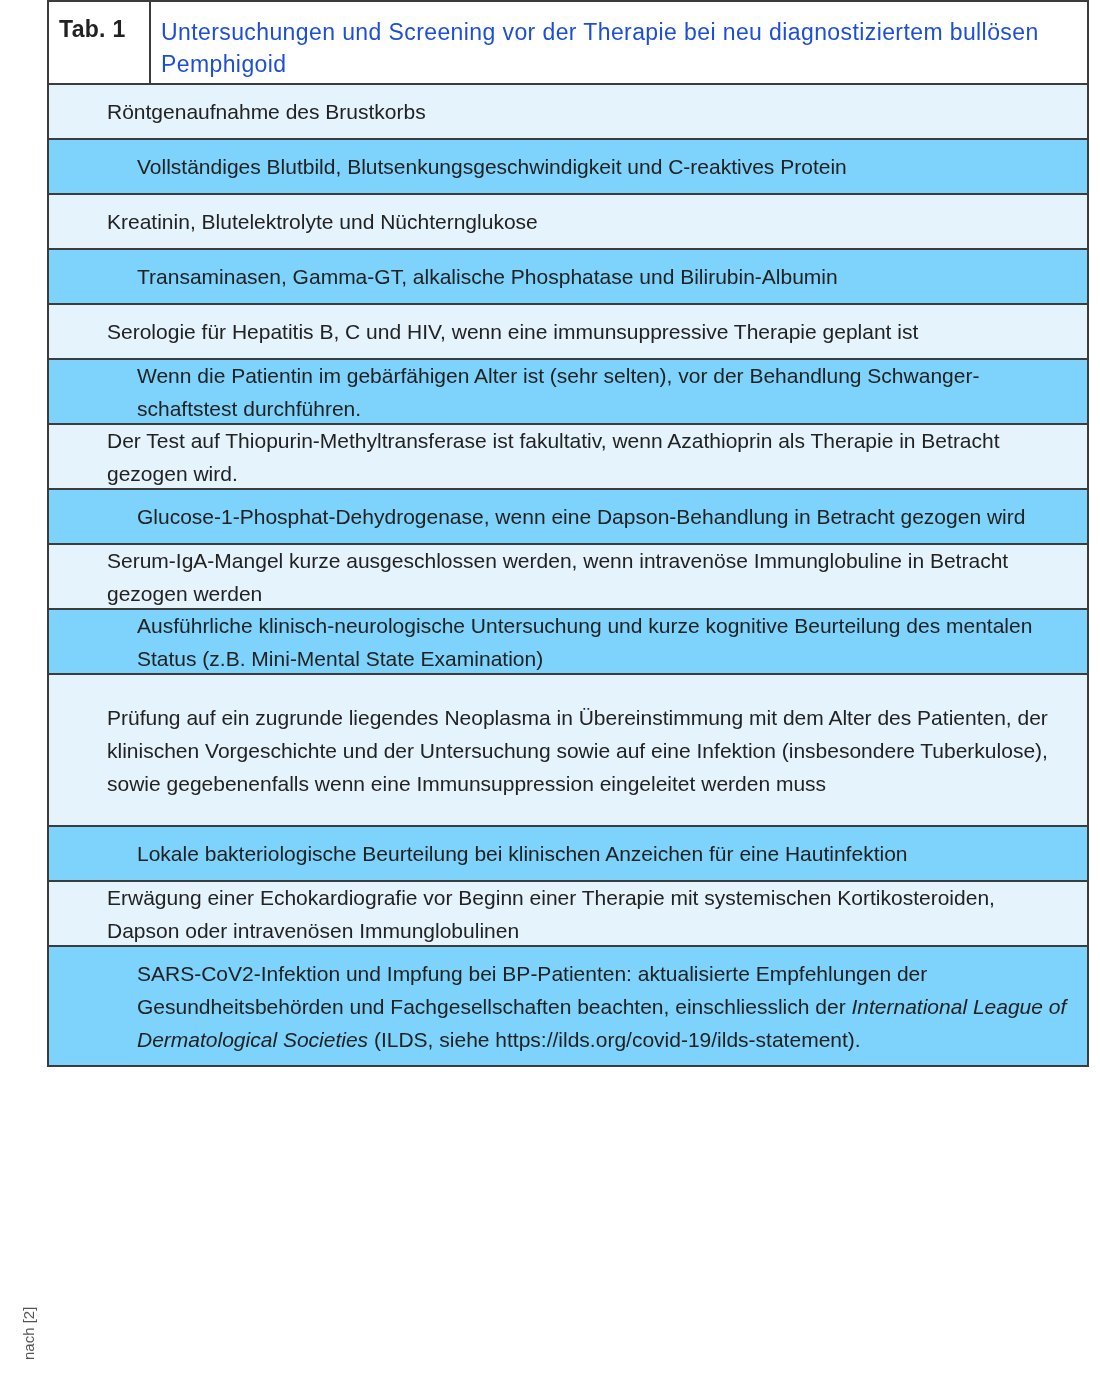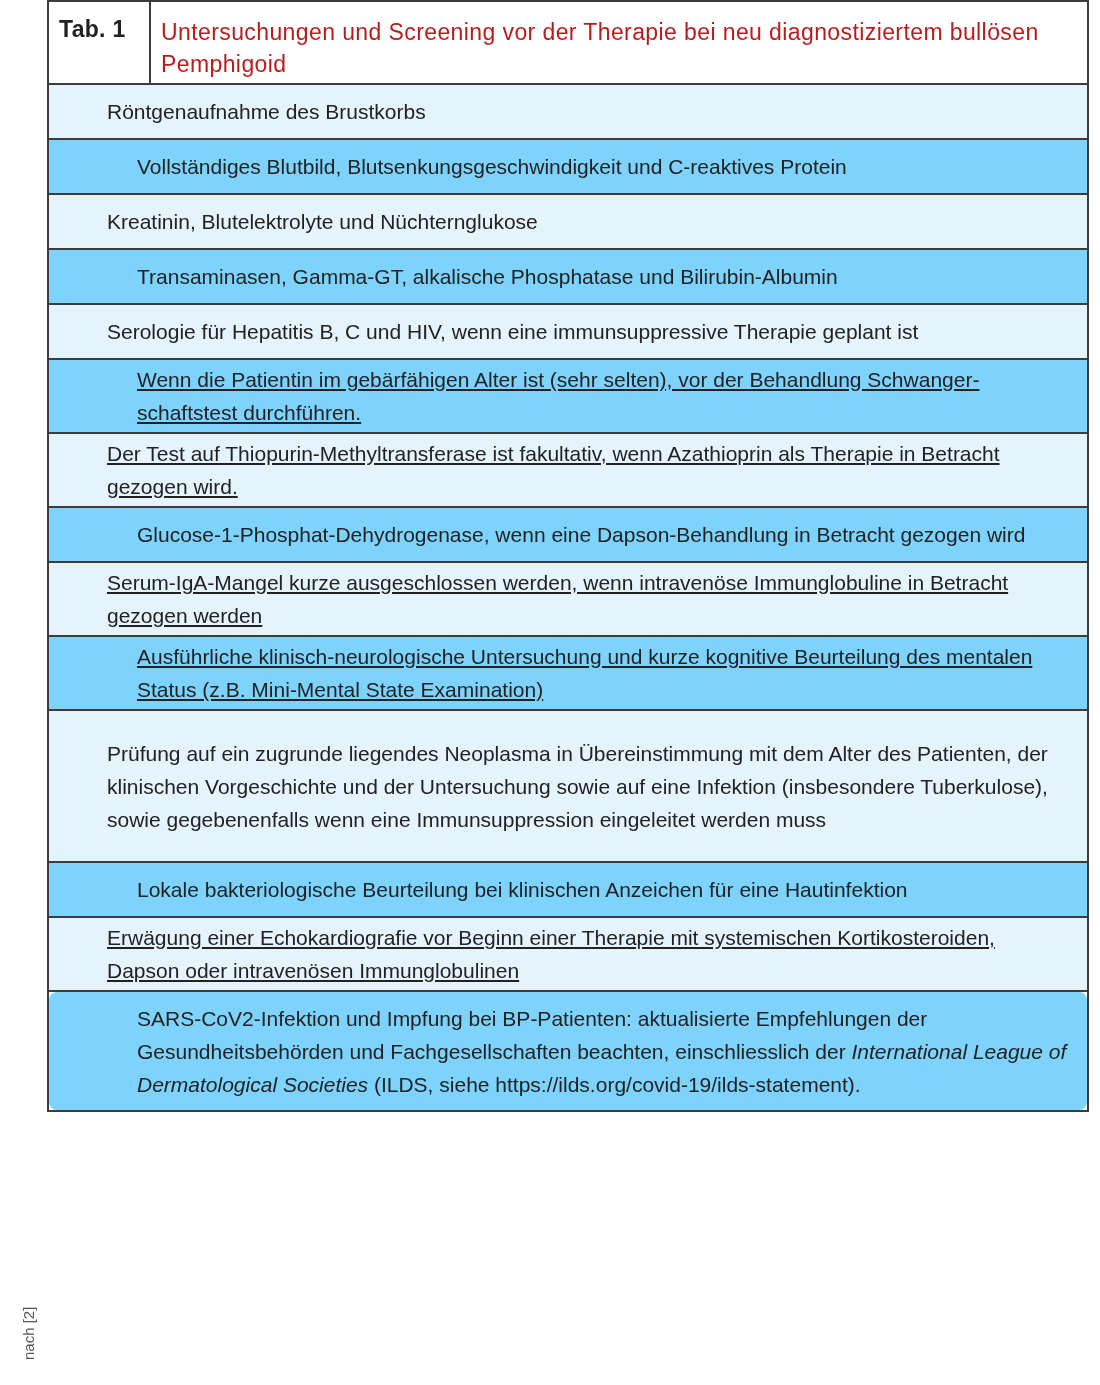--- a/index.html
+++ b/index.html
@@ -3,30 +3,30 @@
 <meta charset="utf-8">
 <style>
   html, body { margin: 0; padding: 0; background: #ffffff; }
   body { width: 1100px; height: 1385px; position: relative; overflow: hidden;
          font-family: "Liberation Sans", "DejaVu Sans", sans-serif; color: #222222; }
   .table { position: absolute; left: 47px; top: 0; width: 1042px;
            border: 2px solid #3c3c3c; box-sizing: border-box; background: #fff; }
   .head { display: flex; border-bottom: 2px solid #3c3c3c; background: #ffffff; height: 83px; box-sizing: border-box; }
   .head .tab { width: 102px; border-right: 2px solid #3c3c3c; box-sizing: border-box;
                font-weight: bold; font-size: 23px; padding: 14px 0 0 10px; color: #222; letter-spacing: 0.3px; }
-  .head .title { flex: 1; font-size: 23px; line-height: 32px; padding: 14px 10px 0 10px; color: #b91c1c; letter-spacing: 0.4px; }
+  .head .title { flex: 1; font-size: 23px; line-height: 32px; padding: 14px 10px 0 10px; color: #1d4ed8; letter-spacing: 0.4px; }
   .row { border-bottom: 2px solid #3c3c3c; box-sizing: border-box; padding: 0 18px;
          font-size: 21px; line-height: 33px; display: flex; align-items: center; }
-  .row:last-child { border-bottom: none; border-radius: 8px; }
+  .row:last-child { border-bottom: none; }
   .row.light { background: #e5f3fc; }
   .row.dark  { background: #7dd3fc; padding-left: 48px; }
   .row .txt { width: 100%; margin-left: 40px; }
   .row em { font-style: italic; }
   .h1 { height: 55px; }
-  .h2 { height: 74px; text-decoration: underline; }
+  .h2 { height: 65px; }
   .h4 { height: 152px; }
   .h3 { height: 118px; }
   .source { position: absolute; left: 20px; top: 1298px; transform: rotate(-90deg);
             transform-origin: left top; font-size: 15px; color: #555; white-space: nowrap;
             translate: 0 62px; }
 </style>
 </head>
 <body>
 
 <div class="table">

